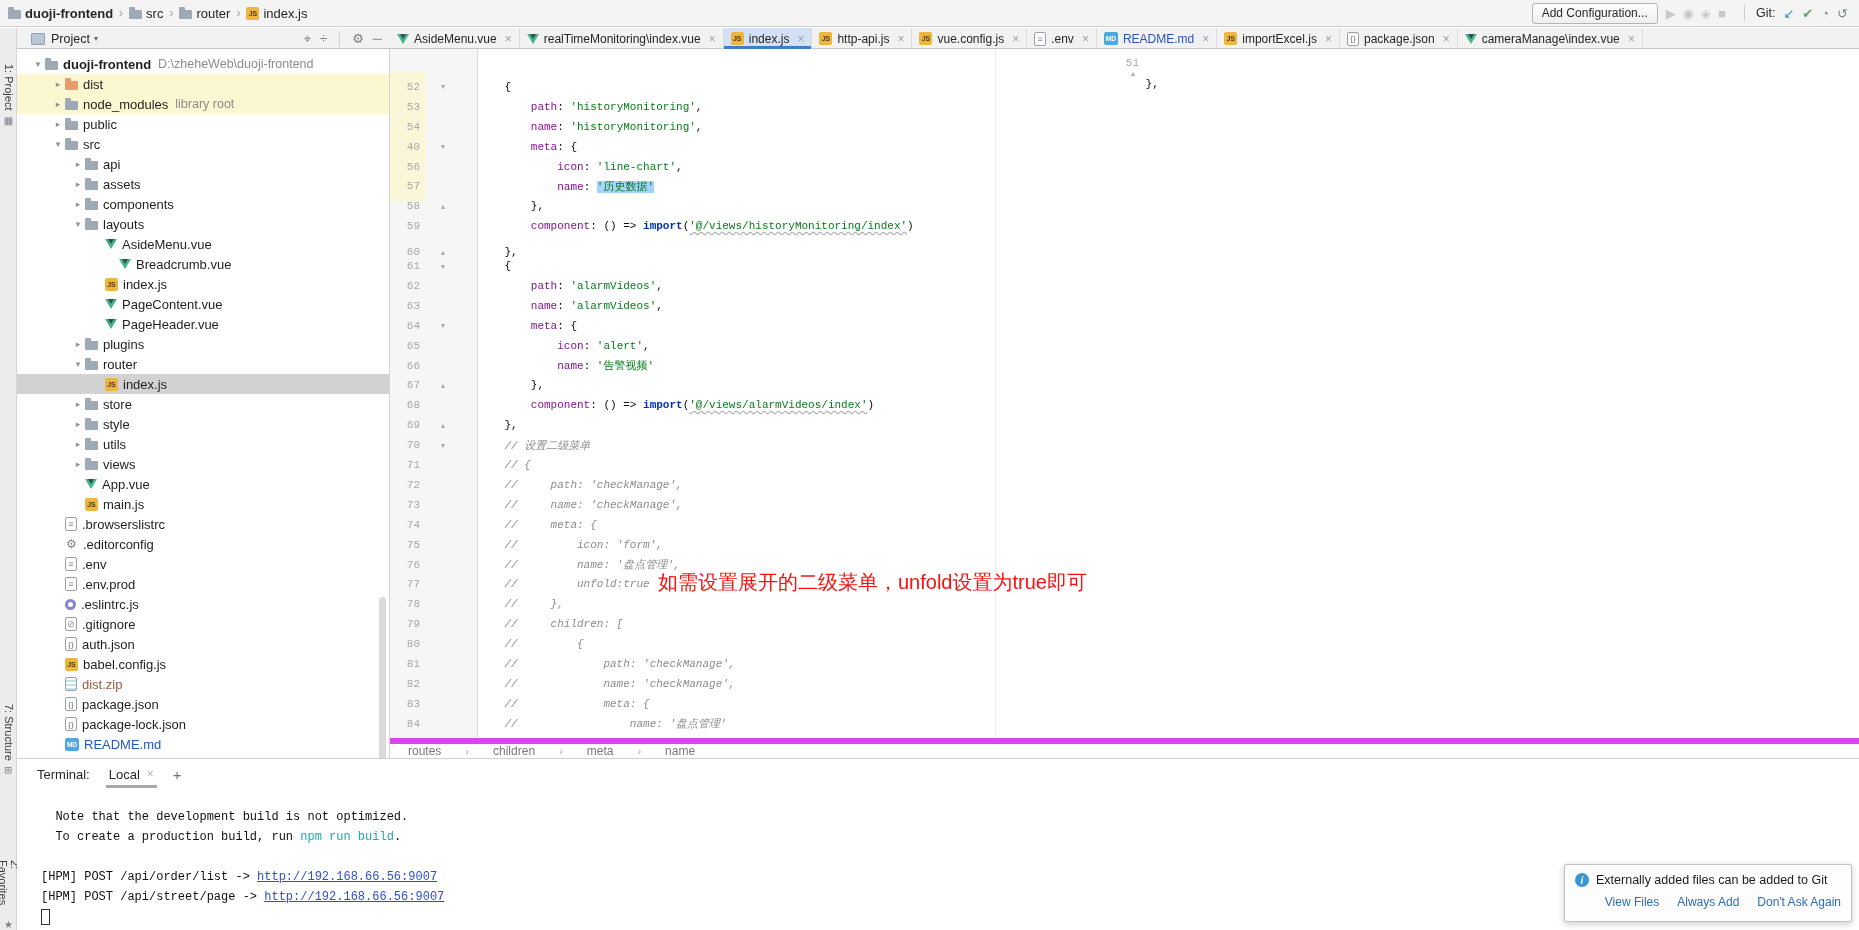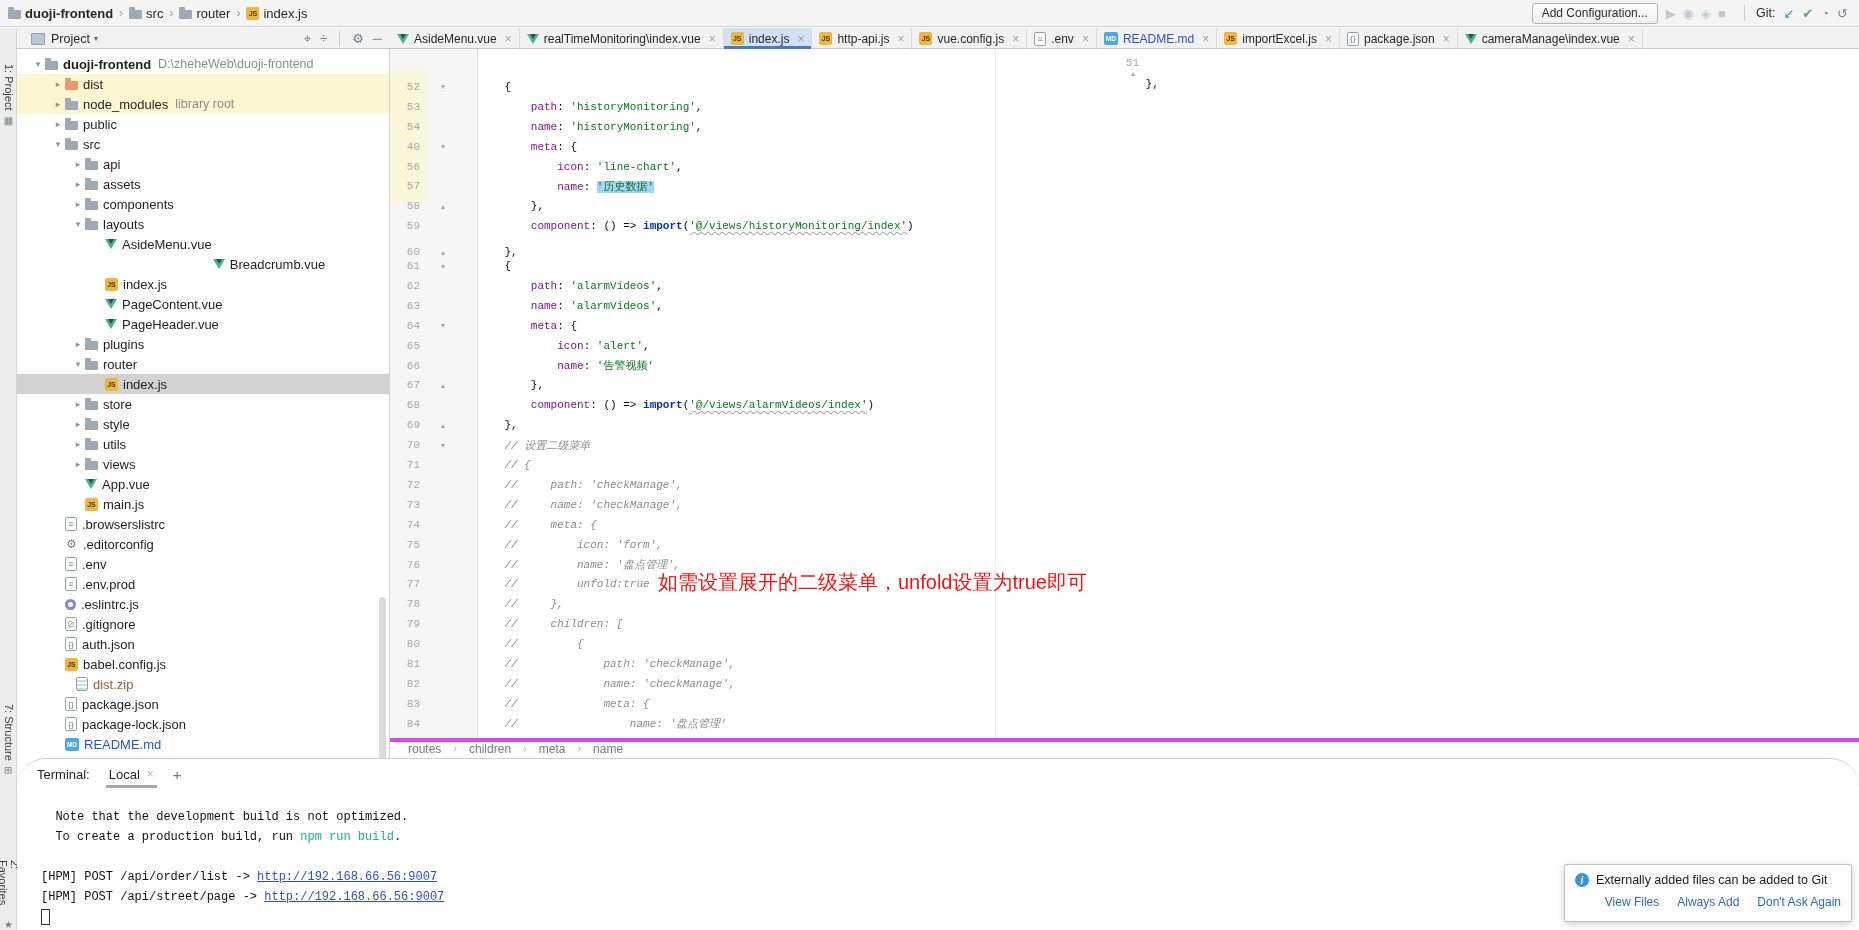--- a/index.html
+++ b/index.html
@@ -75,25 +75,25 @@
   .fold{width:10px;margin-left:18px;text-align:center;font-size:8px;color:#a8a8a8;flex:none;}
   .ltext{margin-left:30px;font-family:"Liberation Mono",monospace;font-size:11px;white-space:pre;}
   .tp{color:#080808;}
   .tk{color:#871094;}
   .ts{color:#067d17;}
   .tss{color:#067d17;background:#a6d2ff;text-align:right;}
   .tsu{color:#067d17;text-decoration:underline wavy #a8a8a8;text-underline-offset:2px;}
   .tkw{color:#0033b3;font-weight:bold;}
   .tc{color:#8c8c8c;font-style:italic;}
   .anno{position:absolute;left:268px;top:520px;font-size:20px;color:#f8120e;white-space:nowrap;font-family:"Liberation Sans",sans-serif;}
-  .ebc{position:absolute;left:390px;top:738px;width:1469px;height:20px;background:#fff;border-top:4px solid #d946ef;display:flex;align-items:flex-start;font-size:12px;color:#7a7a7a;padding-left:18px;box-sizing:border-box;gap:12px;}
+  .ebc{position:absolute;left:390px;top:738px;width:1469px;height:20px;background:#fff;border-top:6px solid #d946ef;display:flex;align-items:center;font-size:12px;color:#7a7a7a;padding-left:18px;box-sizing:border-box;gap:24px;}
   .ebc .sep{color:#a8aeb4;font-size:11px;}
 
   
-  .term{position:absolute;left:17px;top:758px;width:1842px;height:172px;background:#fff;border-top:1px solid #d0d0d0;box-sizing:border-box;border-radius:29px;}
+  .term{position:absolute;left:17px;top:758px;width:1842px;height:172px;background:#fff;border-top:1px solid #d0d0d0;box-sizing:border-box;}
   .thead{height:30px;display:flex;align-items:center;padding-left:20px;font-size:13px;gap:16px;}
   .ttab{position:relative;display:flex;align-items:center;gap:7px;padding:0 3px;height:100%;}
   .ttab::after{content:'';position:absolute;left:0;right:0;bottom:1px;height:3px;background:#a8a8a8;}
   .ttab .x{color:#b0b5ba;font-size:12px;}
   .tplus{color:#6f7478;font-size:15px;}
   .tbody{position:absolute;left:24px;top:32px;right:0;bottom:0;font-family:"Liberation Mono",monospace;font-size:12px;line-height:20px;color:#101010;white-space:pre;}
   .tline{height:20px;}
   .tline:first-child{margin-top:16px;}
   .tteal{color:#1cacac;}
   .tlink{color:#2c51cc;text-decoration:underline;}
@@ -269,21 +269,21 @@
       <div class="trow" style="padding-left: 54px;">
         <span class="chev">▾</span>
         <span class="ic ic-folder"></span>
         <span class="lbl">layouts</span>
       </div>
       <div class="trow" style="padding-left: 74px;">
         <span class="chev"></span>
         <span class="ic ic-vue"></span>
         <span class="lbl">AsideMenu.vue</span>
       </div>
-      <div class="trow" style="padding-left: 118px; justify-content: center;">
+      <div class="trow" style="padding-left: 88px;">
         <span class="chev"></span>
         <span class="ic ic-vue"></span>
         <span class="lbl">Breadcrumb.vue</span>
       </div>
       <div class="trow" style="padding-left: 74px;">
         <span class="chev"></span>
         <span class="ic ic-js">JS</span>
         <span class="lbl">index.js</span>
       </div>
       <div class="trow" style="padding-left: 74px;">
@@ -374,21 +374,21 @@
       <div class="trow" style="padding-left: 34px;">
         <span class="chev"></span>
         <span class="ic ic-json">{}</span>
         <span class="lbl">auth.json</span>
       </div>
       <div class="trow" style="padding-left: 34px;">
         <span class="chev"></span>
         <span class="ic ic-js">JS</span>
         <span class="lbl">babel.config.js</span>
       </div>
-      <div class="trow" style="padding-left: 45px;">
+      <div class="trow" style="padding-left: 34px;">
         <span class="chev"></span>
         <span class="ic ic-zip"></span>
         <span class="lbl brown">dist.zip</span>
       </div>
       <div class="trow" style="padding-left: 34px;">
         <span class="chev"></span>
         <span class="ic ic-json">{}</span>
         <span class="lbl">package.json</span>
       </div>
       <div class="trow" style="padding-left: 34px;">

